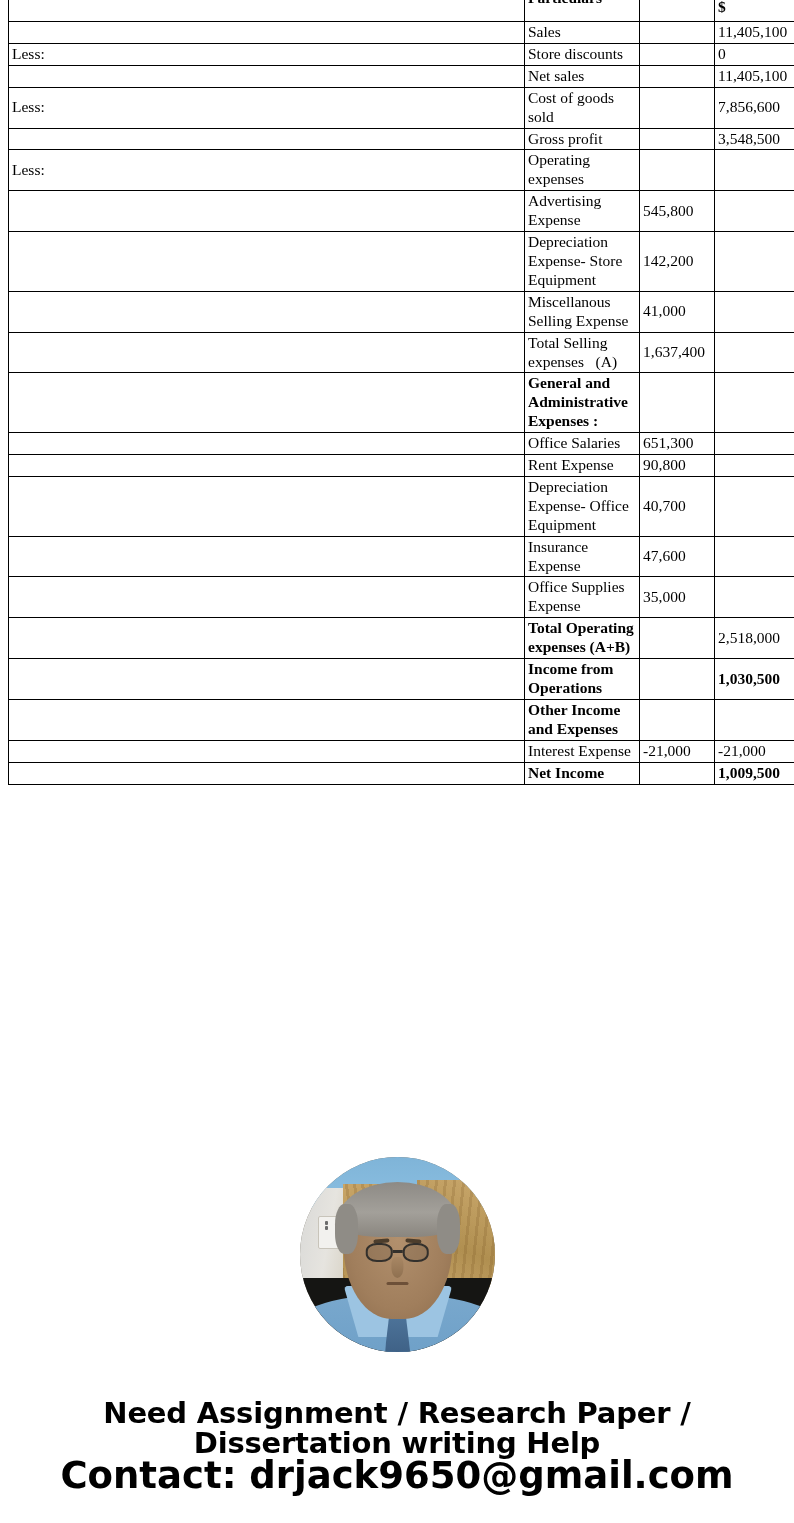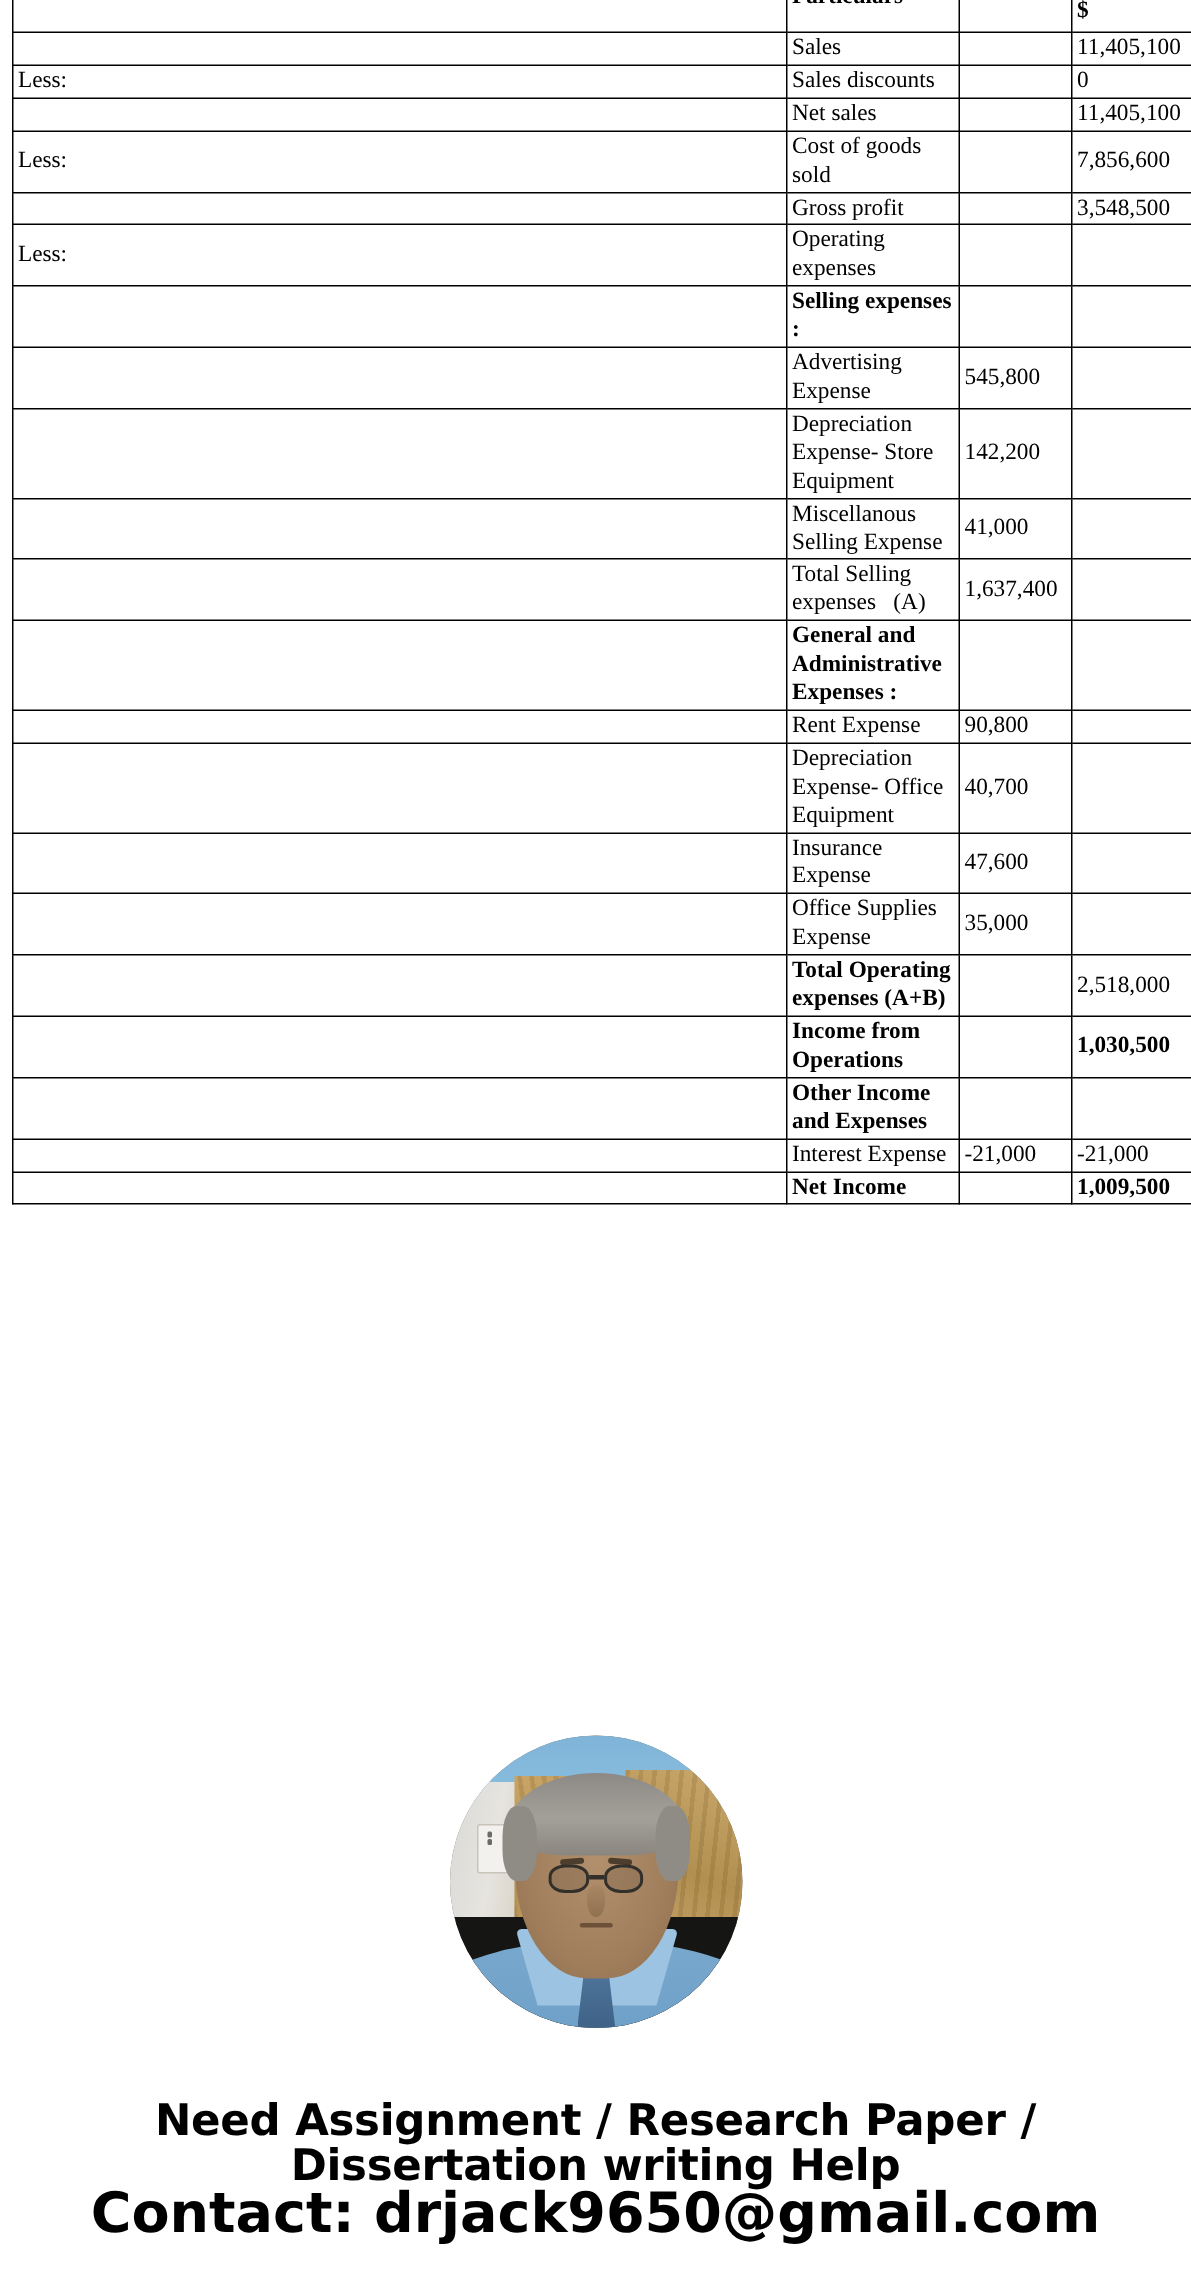--- a/index.html
+++ b/index.html
@@ -212,21 +212,21 @@
       </tr>
 
     <tr>
           <td class="c-note"></td>
           <td class="c-part">Sales</td>
           <td class="c-mid"></td>
           <td class="c-amt">11,405,100</td>
         </tr>
         <tr>
           <td class="c-note">Less:</td>
-          <td class="c-part">Sales discounts</td>
+          <td class="c-part">Store discounts</td>
           <td class="c-mid"></td>
           <td class="c-amt">0</td>
         </tr>
         <tr>
           <td class="c-note"></td>
           <td class="c-part">Net sales</td>
           <td class="c-mid"></td>
           <td class="c-amt">11,405,100</td>
         </tr>
         <tr>
@@ -242,26 +242,20 @@
           <td class="c-amt">3,548,500</td>
         </tr>
         <tr>
           <td class="c-note">Less:</td>
           <td class="c-part">Operating expenses</td>
           <td class="c-mid"></td>
           <td class="c-amt"></td>
         </tr>
         <tr>
           <td class="c-note"></td>
-          <td class="c-part bold">Selling expenses :</td>
-          <td class="c-mid"></td>
-          <td class="c-amt"></td>
-        </tr>
-        <tr>
-          <td class="c-note"></td>
           <td class="c-part">Advertising Expense</td>
           <td class="c-mid">545,800</td>
           <td class="c-amt"></td>
         </tr>
         <tr>
           <td class="c-note"></td>
           <td class="c-part">Depreciation Expense- Store Equipment</td>
           <td class="c-mid">142,200</td>
           <td class="c-amt"></td>
         </tr>
@@ -274,20 +268,26 @@
         <tr>
           <td class="c-note"></td>
           <td class="c-part">Total Selling expenses   (A)</td>
           <td class="c-mid">1,637,400</td>
           <td class="c-amt"></td>
         </tr>
         <tr>
           <td class="c-note"></td>
           <td class="c-part bold">General and Administrative Expenses :</td>
           <td class="c-mid"></td>
+          <td class="c-amt"></td>
+        </tr>
+        <tr>
+          <td class="c-note"></td>
+          <td class="c-part">Office Salaries</td>
+          <td class="c-mid">651,300</td>
           <td class="c-amt"></td>
         </tr>
         <tr>
           <td class="c-note"></td>
           <td class="c-part">Rent Expense</td>
           <td class="c-mid">90,800</td>
           <td class="c-amt"></td>
         </tr>
         <tr>
           <td class="c-note"></td>

